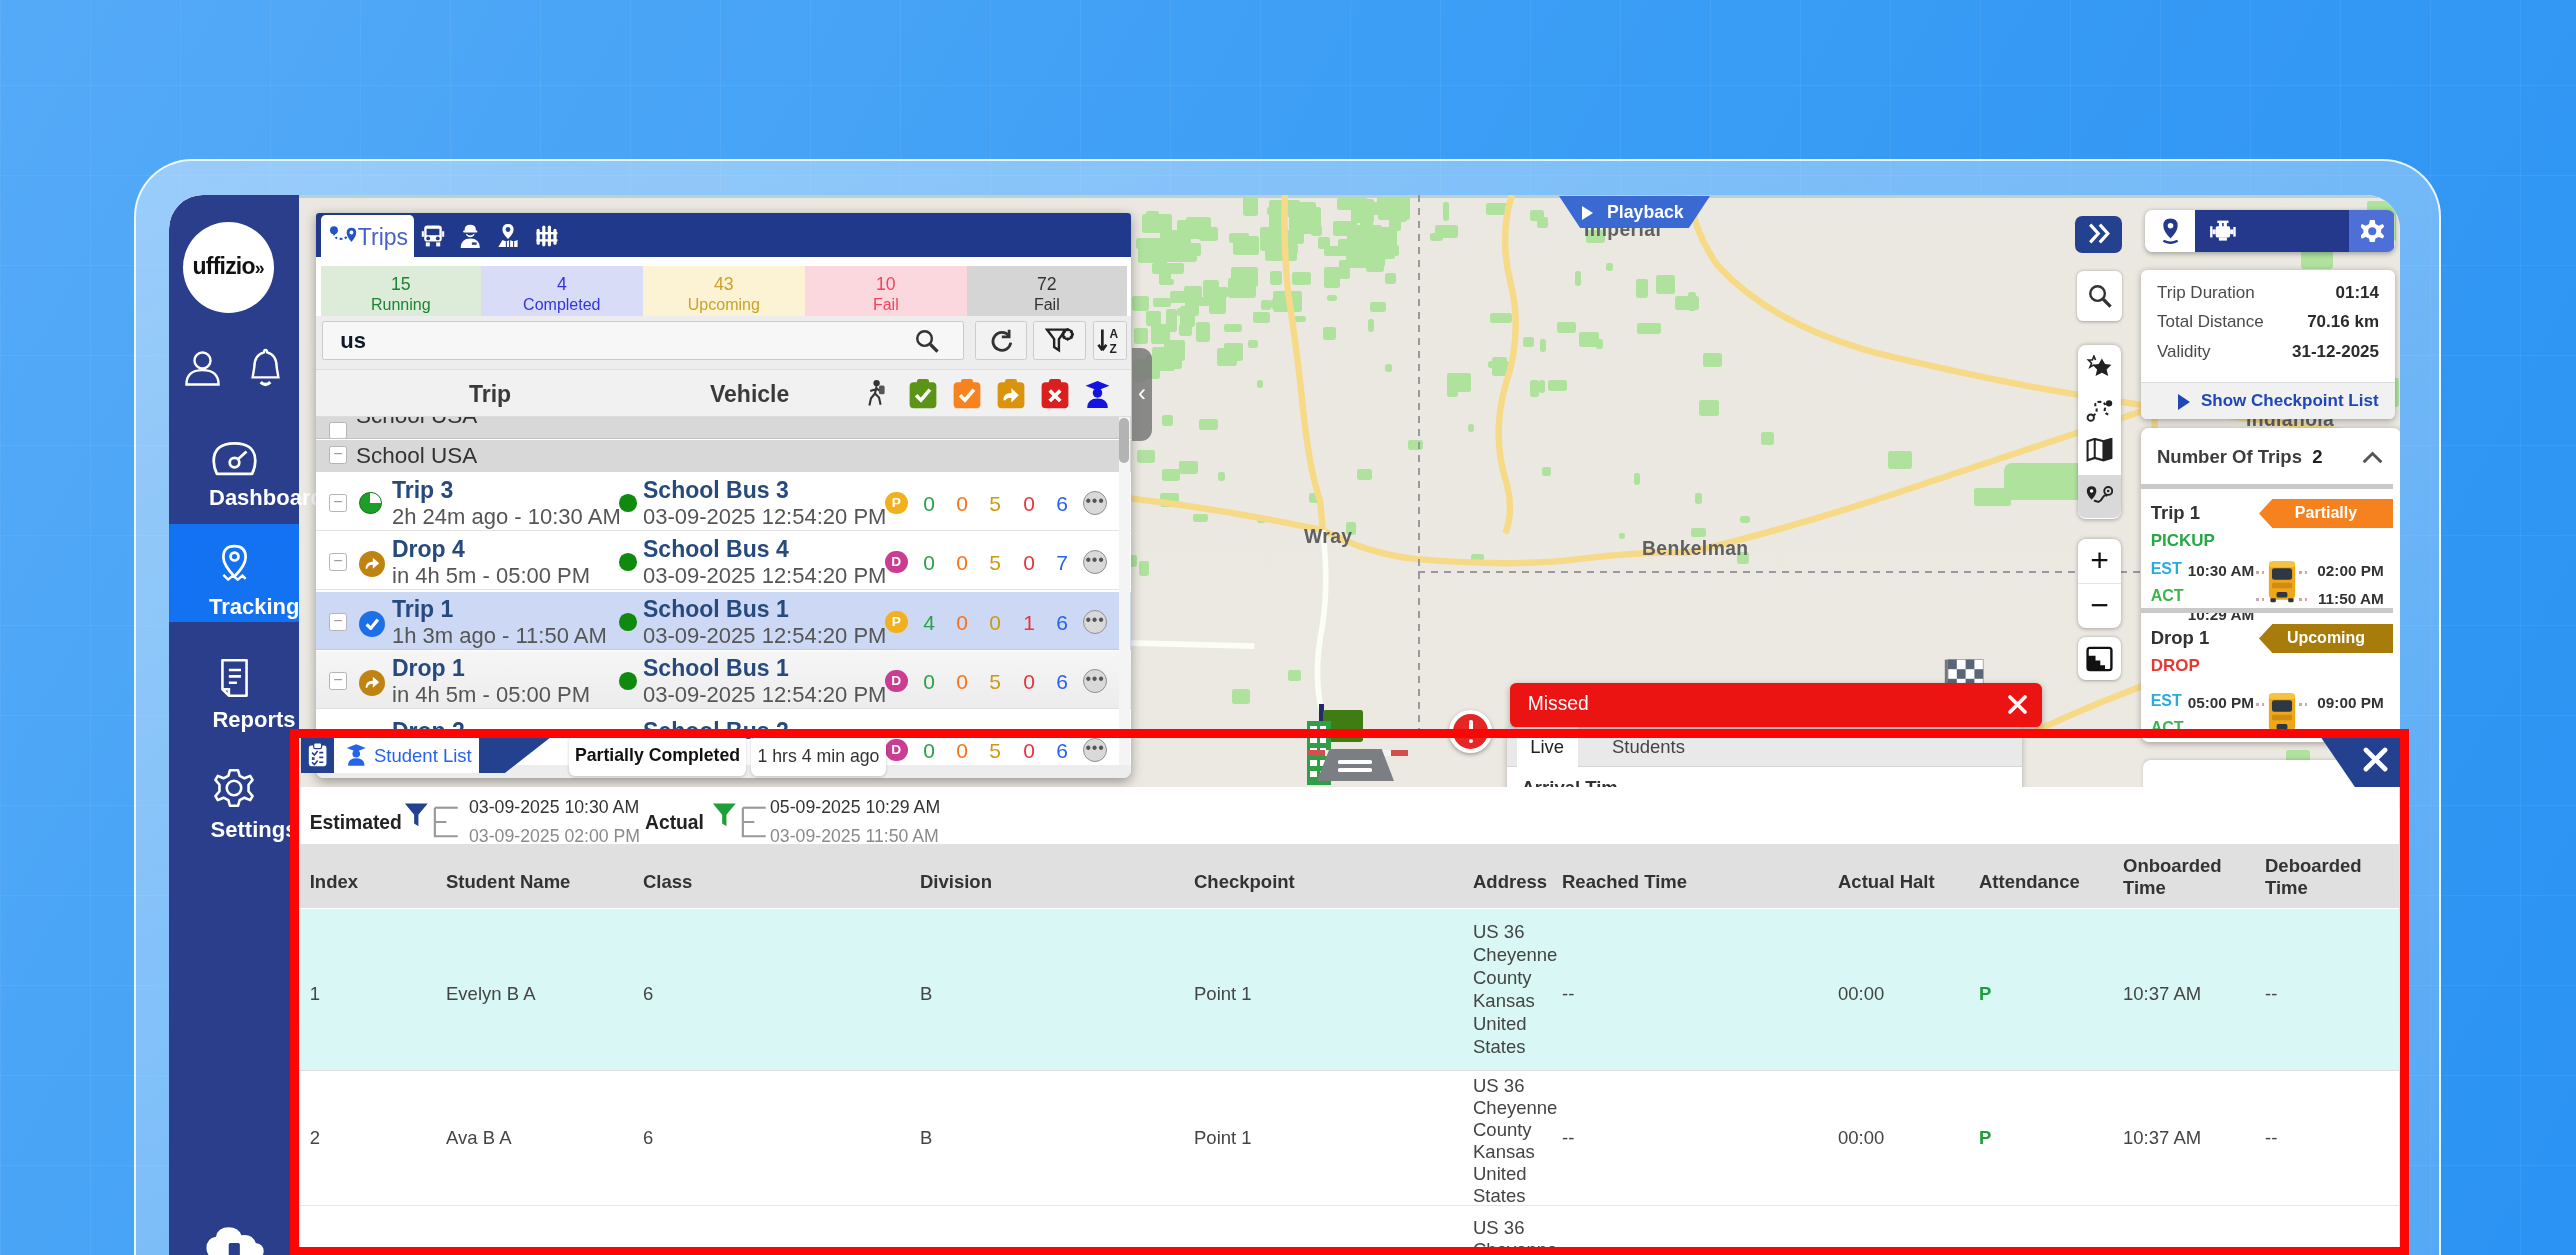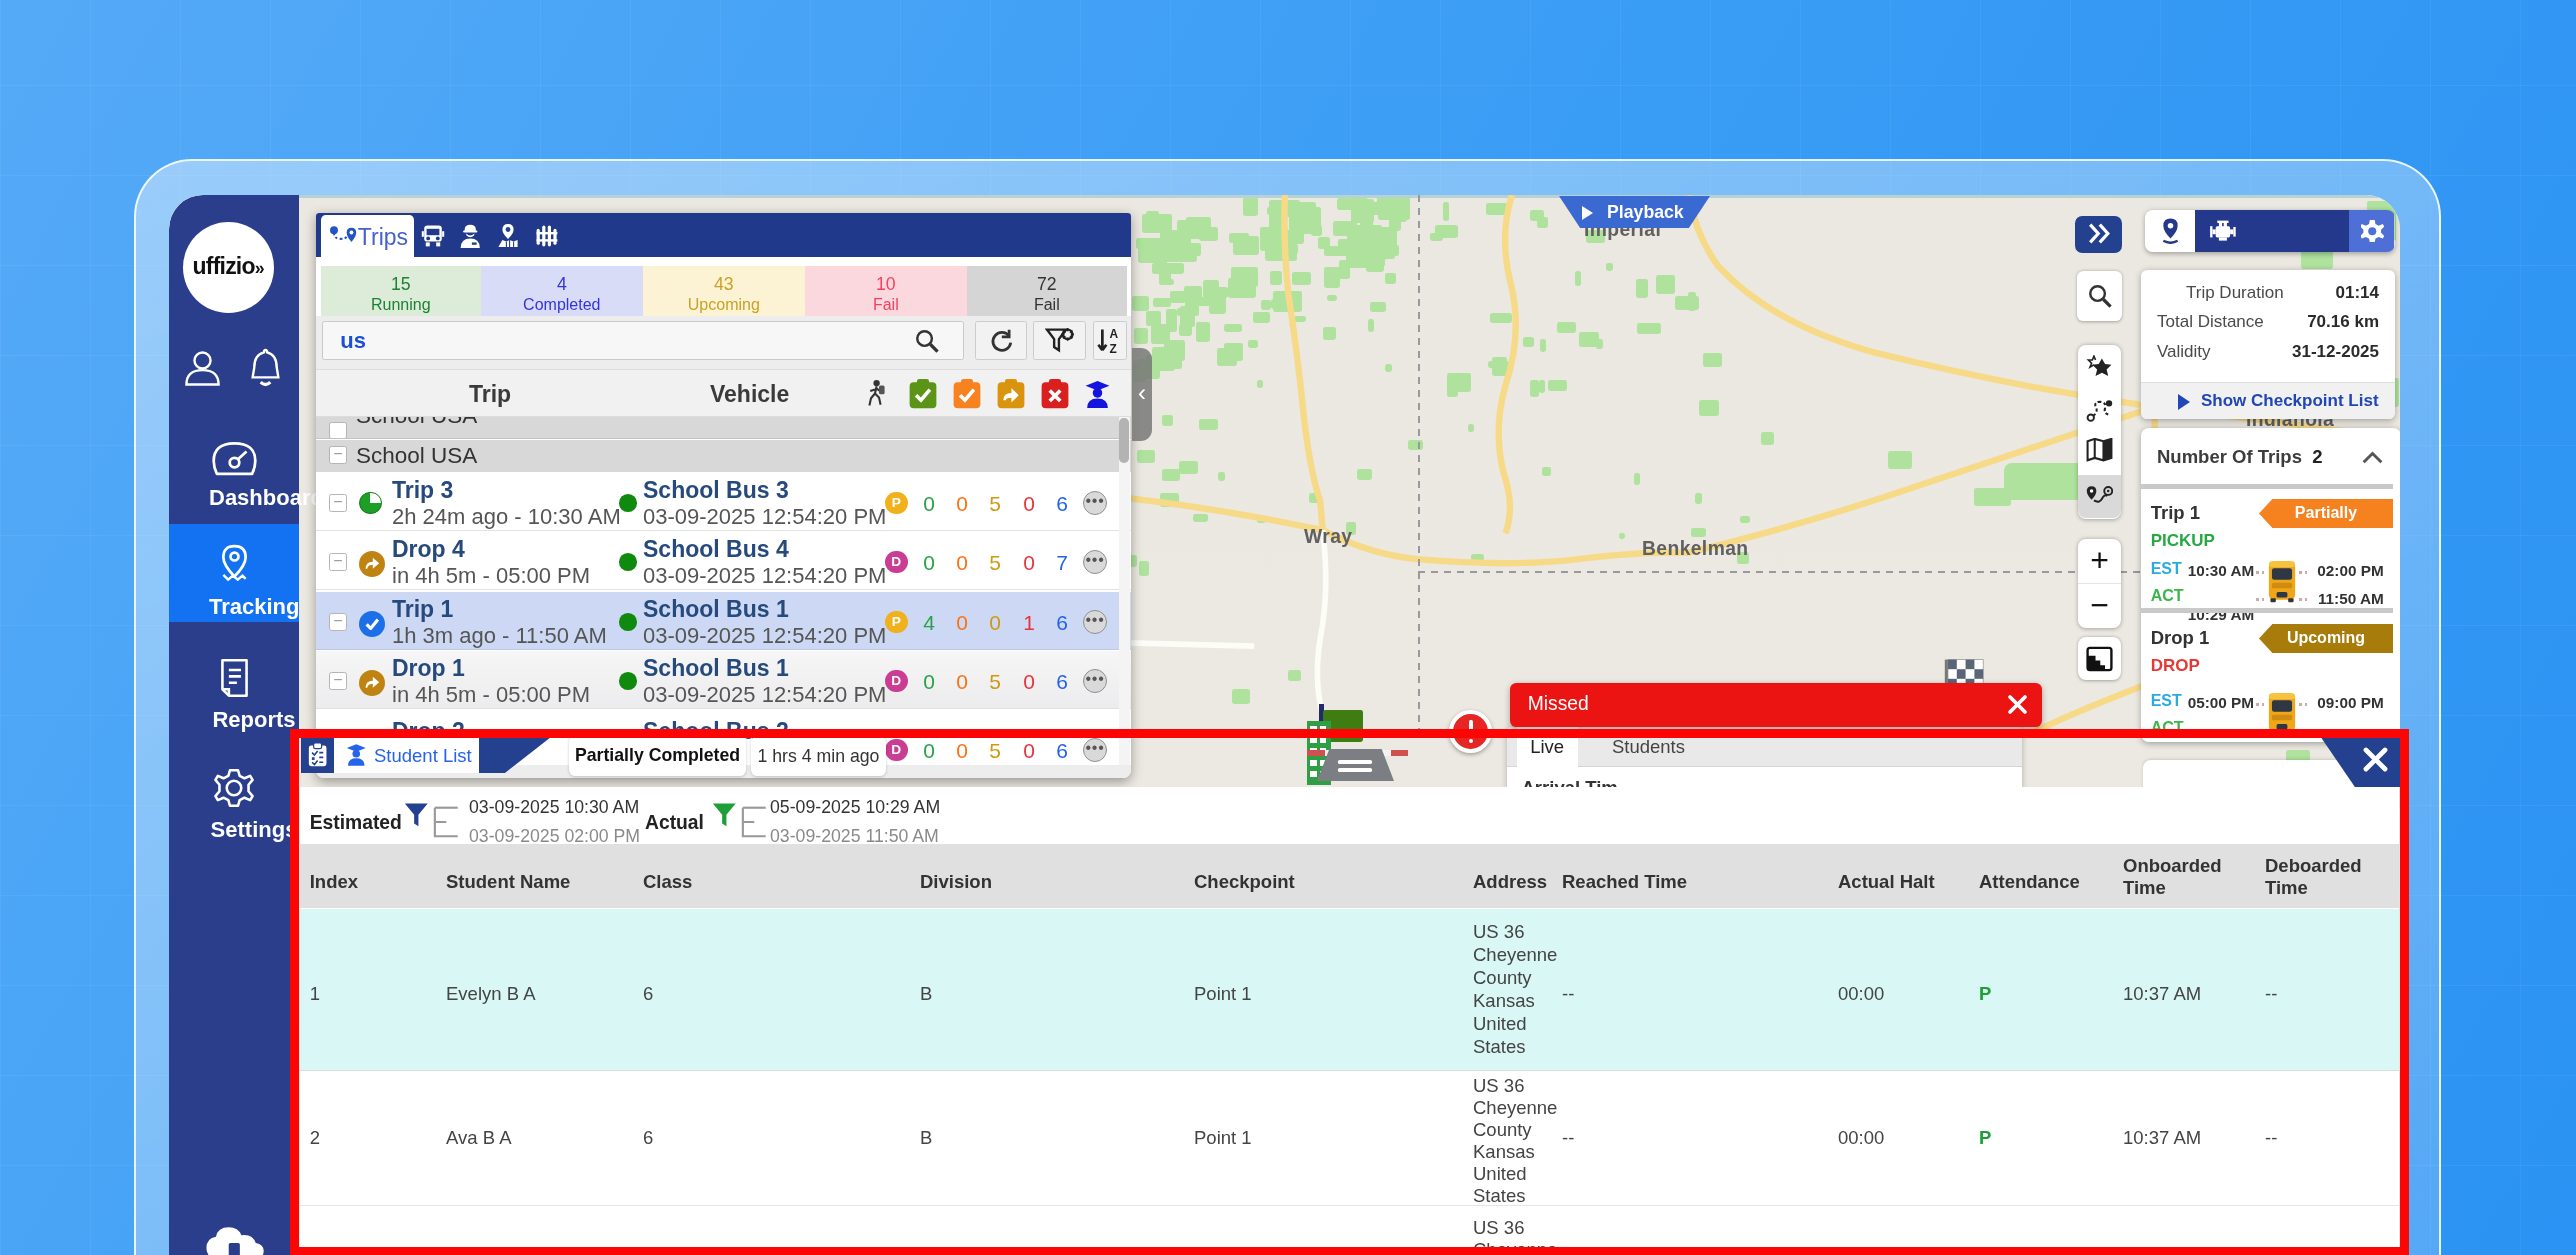--- a/index.html
+++ b/index.html
@@ -423,21 +423,21 @@
             <div class="l">Fail</div>
           </div>
         <div class="chip" style="width:160px;background:#d5d5d5;color:#333;">
             <div class="n">72</div>
             <div class="l">Fail</div>
           </div>
       </div>
 
       <div class="abs" style="left:0px;top:103px;width:815px;height:53px;background:#ededed;"></div>
       <div class="abs" style="left:5.6px;top:108px;width:642px;height:39px;background:#f7f7f7;border:1.6px solid #c9c9c9;border-radius:2.4px;">
-        <div style="position:absolute;left:17.7px;top:6.4px;color:#1d4ed8;font-size:22px;font-weight:bold;">us</div>
+        <div style="position:absolute;left:17.7px;top:6.4px;color:#0f172a;font-size:22px;font-weight:bold;">us</div>
         <svg style="position:absolute;right:22.5px;top:6.4px;" width="26" height="26" viewBox="0 0 32 32" fill="none" stroke="#333" stroke-width="3">
           <circle cx="13" cy="13" r="9"></circle>
             <path d="M20 20 L29 29" stroke-width="4"></path>
         </svg>
       </div>
       <div class="abs" style="left:659px;top:108px;width:52px;height:39px;background:#f2f2f2;border:1.6px solid #ccc;border-radius:2.4px;">
         <svg style="position:absolute;left:12px;top:6.4px;" width="26" height="26" viewBox="0 0 32 32" fill="none" stroke="#333" stroke-width="3.4">
           <path d="M26 10 A11 11 0 1 0 28 18"></path>
           <path d="M26 2 L26 11 L17 11" fill="none"></path>
         </svg>
@@ -632,21 +632,21 @@
         </svg>
       </div>
       <div class="ibtn" style="left:2077px;top:271px;width:45px;height:50px;border-radius:6.4px;">
         <svg style="position:absolute;left:9.7px;top:12px;" width="26" height="26" viewBox="0 0 32 32" fill="none" stroke="#333" stroke-width="3">
             <circle cx="13" cy="13" r="9"></circle>
             <path d="M20 20 L29 29" stroke-width="4"></path>
           </svg>
       </div>
 
       <div class="abs" style="left:2141px;top:270px;width:254px;height:149px;background:#fff;border-radius:6.4px;box-shadow:0 1.6px 6.4px rgba(0,0,0,0.3);">
-        <div style="position:absolute;left:16px;top:13px;font-size:17px;color:#4a4a4a;margin-left:29px;">Trip Duration</div>
+        <div style="position:absolute;left:16px;top:13px;font-size:17px;color:#4a4a4a;">Trip Duration</div>
         <div style="position:absolute;right:16px;top:13px;font-size:17px;color:#2b2b2b;font-weight:bold;">01:14</div>
         <div style="position:absolute;left:16px;top:42px;font-size:17px;color:#4a4a4a;">Total Distance</div>
         <div style="position:absolute;right:16px;top:42px;font-size:17px;color:#2b2b2b;font-weight:bold;">70.16 km</div>
         <div style="position:absolute;left:16px;top:72px;font-size:17px;color:#4a4a4a;">Validity</div>
         <div style="position:absolute;right:16px;top:72px;font-size:17px;color:#2b2b2b;font-weight:bold;">31-12-2025</div>
         <div style="position:absolute;left:0;top:112px;width:254px;height:37px;background:#f1f1f1;border-top:1.6px solid #ddd;border-radius:0 0 6.4px 6.4px;">
           <div style="position:absolute;left:37px;top:10.5px;width:0;height:0;border-left:12px solid #2146b8;border-top:8px solid transparent;border-bottom:8px solid transparent;"></div>
           <div style="position:absolute;left:60px;top:8px;color:#2146b8;font-size:17px;font-weight:bold;">Show Checkpoint List</div>
         </div>
       </div>

